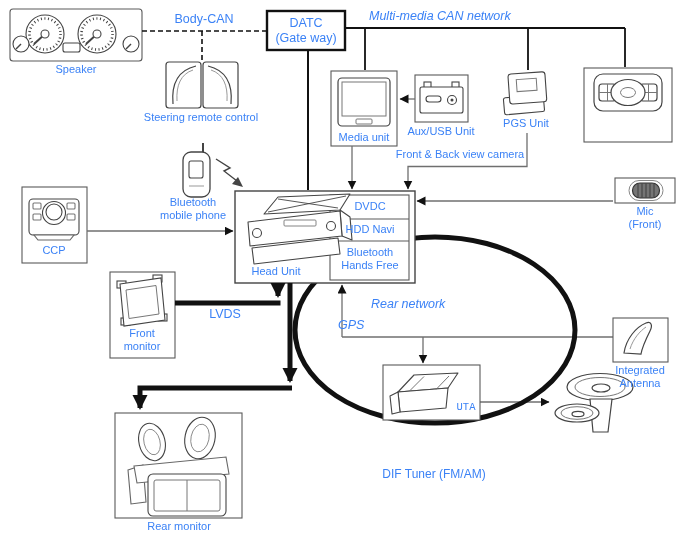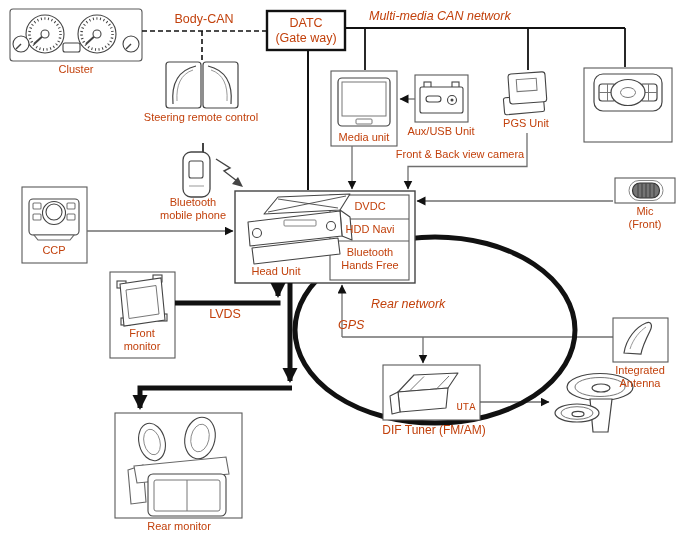--- a/index.html
+++ b/index.html
@@ -2,26 +2,26 @@
 <html><head>
 <meta charset="utf-8">
 <style>
   html,body { margin:0; padding:0; background:#fff; }
   #stage {
     position:relative; width:680px; height:539px; background:#ffffff;
     font-family:"Liberation Sans", sans-serif; overflow:hidden;
   }
   #stage svg { position:absolute; left:0; top:0; }
   .lbl {
-    position:absolute; font-size:11px; line-height:1.2; color:#c2410c;
+    position:absolute; font-size:11px; line-height:1.2; color:#3b82f6;
     white-space:pre-line; text-align:center; transform:translateX(-50%);
   }
   .lbl.left { transform:none; text-align:left;font-style:italic; }
   .lbl.big  { font-size:12.5px; }
-  .lbl.mid  { font-size:12px; }
+  .lbl.mid  { font-size:12px;margin-top:44px; }
   .lbl.small{ font-size:10.5px;font-family:Liberation Mono, monospace; }
 </style>
 </head>
 <body>
 
 <div id="stage">
 
 <svg width="680" height="539" viewBox="0 0 680 539">
   <defs>
     <marker id="ah" markerUnits="userSpaceOnUse" markerWidth="11" markerHeight="10" refX="8.5" refY="4.5" orient="auto">
@@ -235,21 +235,21 @@
     <ellipse cx="577" cy="413" rx="16" ry="6.3" stroke="#777" stroke-width="1"></ellipse>
     <ellipse cx="578" cy="414" rx="6" ry="2.6"></ellipse>
   </g>
 
   <g>
     <path d="M624,353 C626,339 636,327 646,323 C651,321 653,325 650,331 C645,341 642,348 641,354 Z" fill="#fff" stroke="#444" stroke-width="1.2"></path>
     <path d="M630,349 C633,339 640,331 646,327" fill="none" stroke="#999" stroke-width="1"></path>
   </g>
 </svg>
 
-<div class="lbl" style="left:76px; top:63px">Cluster</div>
+<div class="lbl" style="left:76px; top:63px">Speaker</div>
 <div class="lbl big" style="left:204px; top:12px">Body-CAN</div>
 <div class="lbl big" style="left:306px; top:16px">DATC
 (Gate way)</div>
 <div class="lbl big left" style="left:369px; top:9px">Multi-media CAN network</div>
 <div class="lbl" style="left:201px; top:111px">Steering remote control</div>
 <div class="lbl" style="left:364px; top:131px">Media unit</div>
 <div class="lbl" style="left:441px; top:125px">Aux/USB Unit</div>
 <div class="lbl" style="left:526px; top:117px">PGS Unit</div>
 <div class="lbl" style="left:460px; top:148px">Front &amp; Back view camera</div>
 <div class="lbl" style="left:645px; top:205px">Mic (Front)</div>

